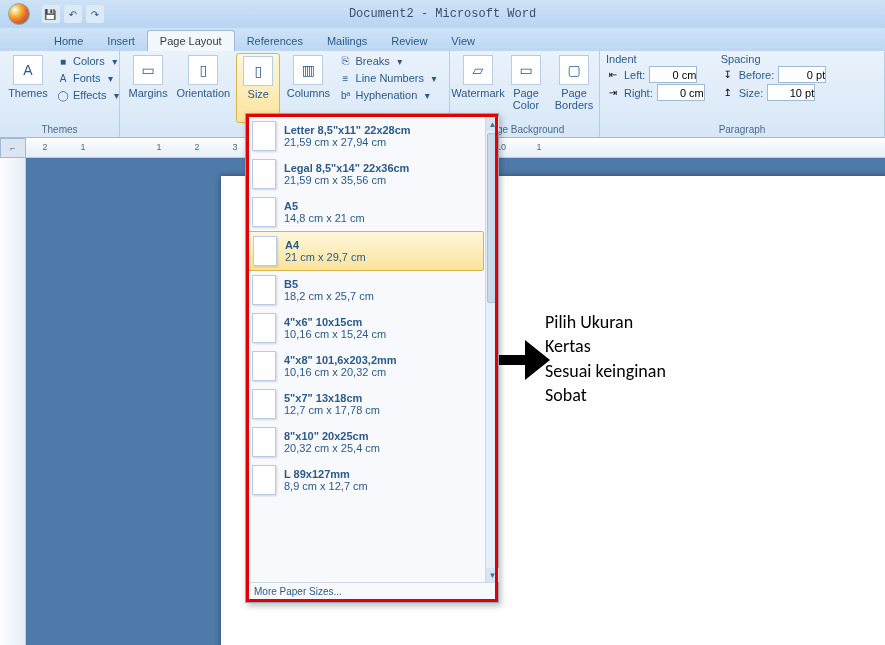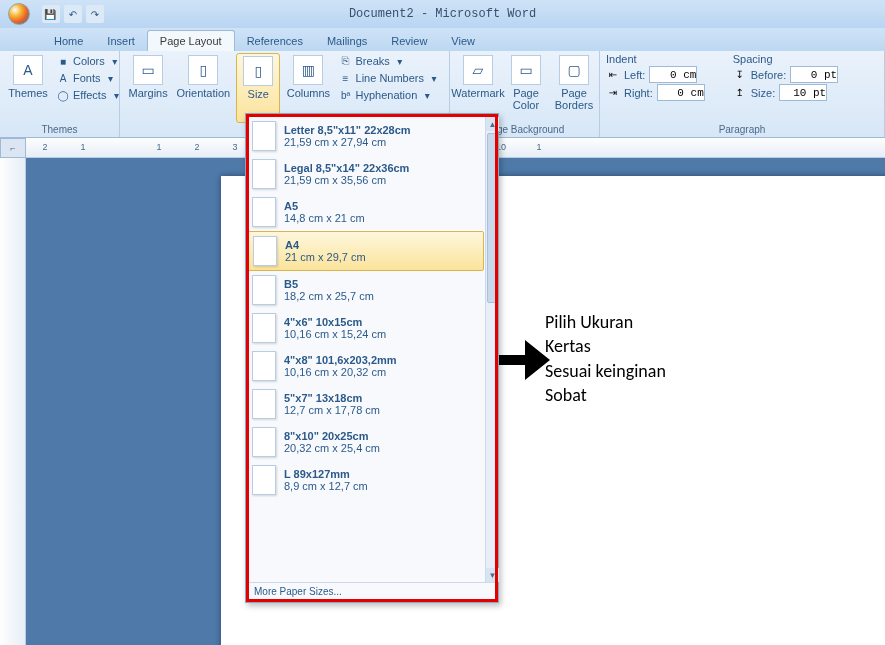--- a/index.html
+++ b/index.html
@@ -20,21 +20,21 @@
 .group { border-right:1px solid #b8cde3; padding:2px 6px 0 6px; display:flex; flex-direction:column; justify-content:space-between; }
 .group-body { display:flex; gap:4px; flex:1; }
 .group-label { text-align:center; color:#4a6a8a; font-size:10px; padding:1px 0 2px 0; white-space:nowrap; }
 .big-btn { display:flex; flex-direction:column; align-items:center; gap:2px; padding:2px 4px; color:#2b5a8a; cursor:pointer; font-size:11px; min-width:44px; }
 .big-btn.selected { background:linear-gradient(#fef7dd,#fbe39b); border:1px solid #d9b550; border-radius:3px; }
 .big-icon { width:30px; height:30px; background:#fff; border:1px solid #b8cde3; display:flex; align-items:center; justify-content:center; font-size:14px; }
 .col-btns { display:flex; flex-direction:column; gap:1px; }
 .small-row { display:flex; align-items:center; gap:3px; color:#2b5a8a; font-size:11px; padding:1px 2px; white-space:nowrap; cursor:pointer; }
 .small-icon { width:14px; height:14px; display:inline-flex; align-items:center; justify-content:center; font-size:10px; }
 .sp-label { color:#2b5a8a; font-size:11px; }
-.sp-input { width:48px; height:17px; background:#fff; border:1px solid #9fbad6; font-size:11px; padding:0 0; display:inline-flex; align-items:center; justify-content:flex-end;font-family:Liberation Mono, monospace; }
+.sp-input { width:48px; height:17px; background:#fff; border:1px solid #9fbad6; font-size:11px; padding:0 0; display:inline-flex; align-items:center; justify-content:flex-end; }
 .spin-row { display:flex; align-items:center; gap:4px; margin:1px 0; }
 
 .ruler-area { position:relative; height:20px; background:#e9eef5; }
 .ruler-left { position:absolute; left:0; top:0; width:26px; height:20px; background:#dbe6f2; border:1px solid #9fbad6; display:flex; align-items:center; justify-content:center; color:#4a6a8a; font-size:9px; }
 .h-ruler { position:absolute; left:26px; right:0; top:0; height:20px; background:linear-gradient(#fdfefe,#e7eef7); border-bottom:1px solid #b8cde3; overflow:hidden; font-size:9px; color:#4a6a8a; }
 .tickline { position:absolute; top:4px; height:12px; display:flex; }
 .tick { width:38px; text-align:center; }
 
 .workarea { position:absolute; left:0; top:158px; right:0; bottom:0; display:flex; }
 .v-ruler { width:26px; background:linear-gradient(90deg,#fdfefe,#e7eef7); border-right:1px solid #b8cde3; }
@@ -165,21 +165,21 @@
         </div>
       <div class="big-btn">
           <div class="big-icon">▢</div>
           <span style="white-space:normal;text-align:center">Page Borders</span>
         </div>
     </div>
     <div class="group-label">Page Background</div>
   </div>
 
   <div class="group" style="flex:1">
-    <div class="group-body" style="gap:28px">
+    <div class="group-body" style="gap:16px">
       <div>
         <div class="sp-label">Indent</div>
         <div class="spin-row">
             <span class="small-icon">⇤</span>
             <span class="sp-label">Left:</span>
             <span class="sp-input">0 cm</span>
           </div>
         <div class="spin-row">
             <span class="small-icon">⇥</span>
             <span class="sp-label">Right:</span>

